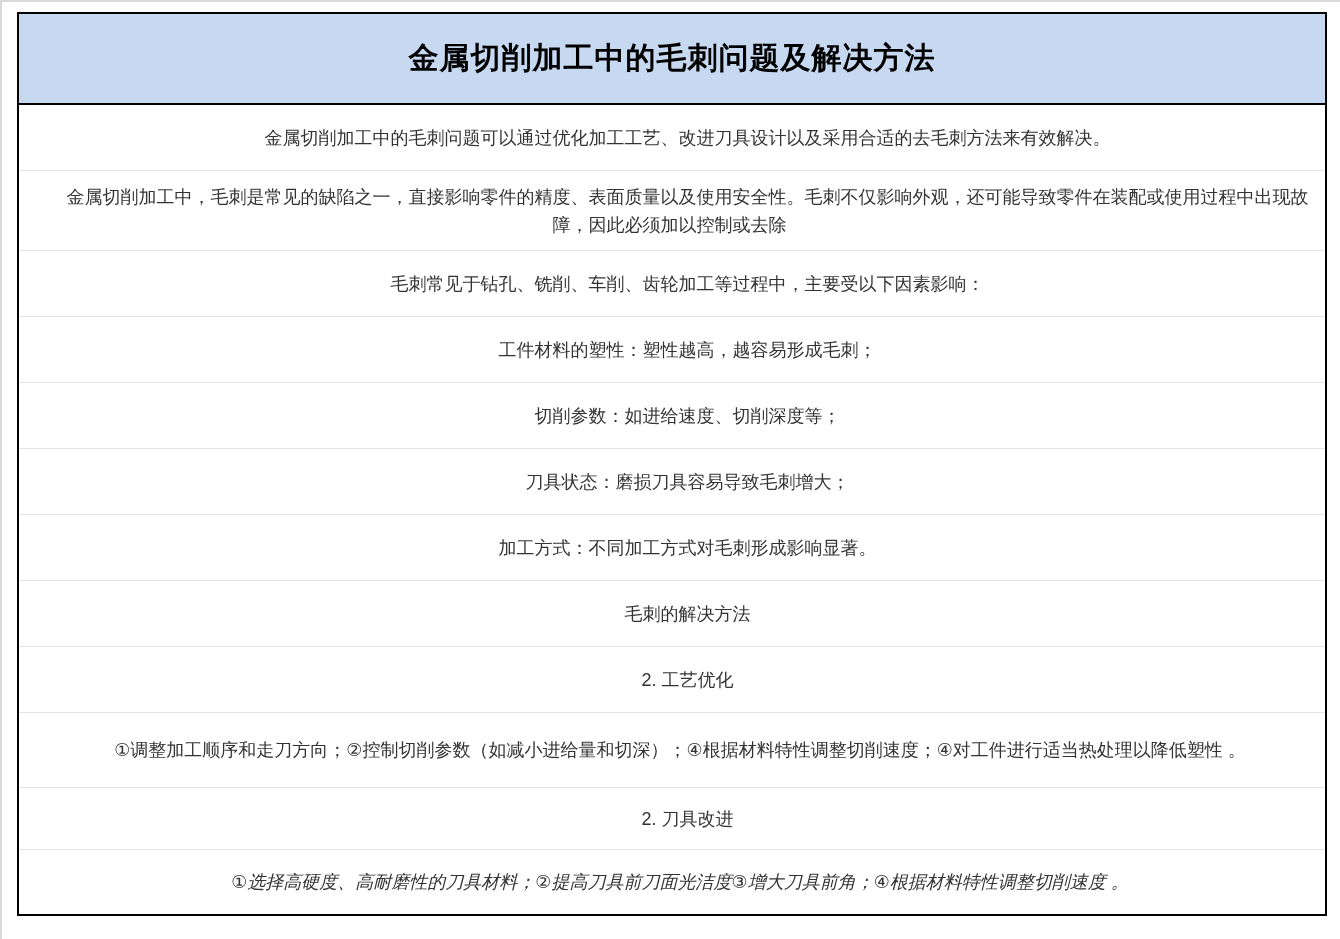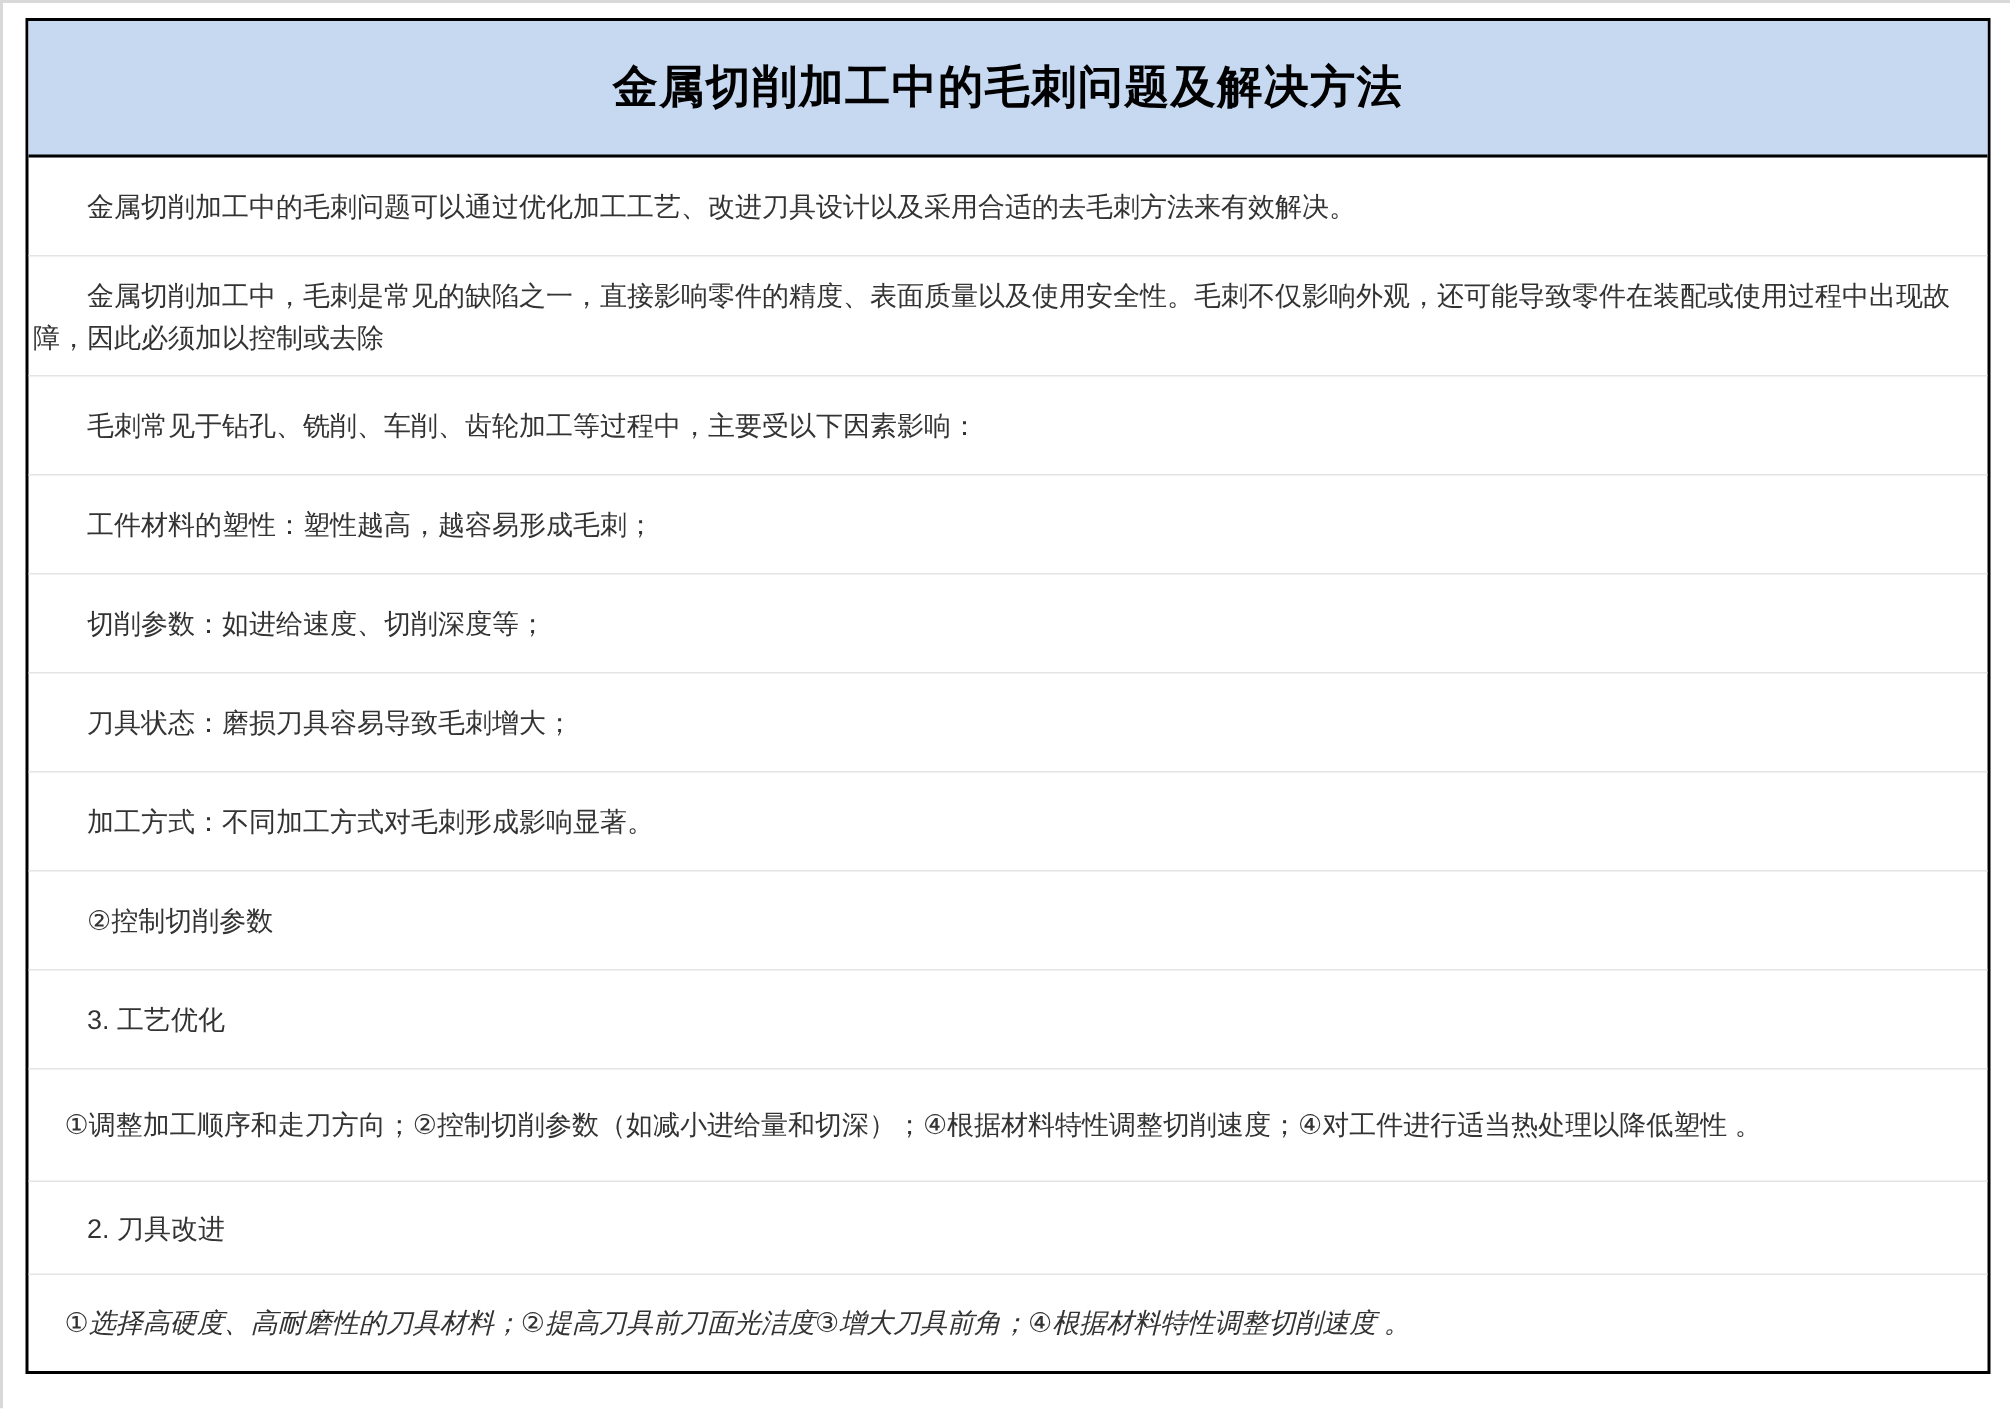--- a/index.html
+++ b/index.html
@@ -49,20 +49,21 @@
   .row.h75 { min-height: 75px; }
   .row.h62 { min-height: 62px; }
   .row.h64 { min-height: 64px; }
   .row p {
     margin: 0;
     width: 100%;
     font-size: 18px;
     line-height: 28px;
     color: #333333;
     text-indent: 36px;
+    text-align: center;
   }
   .row.circ p { text-indent: 21px; }
 </style>
 </head>
 <body>
 
 <div class="page">
   <div class="doc-table">
 
     <div class="title-row">
@@ -91,25 +92,25 @@
 
     <div class="row">
       <p>刀具状态：磨损刀具容易导致毛刺增大；</p>
     </div>
 
     <div class="row">
       <p>加工方式：不同加工方式对毛刺形成影响显著。</p>
     </div>
 
     <div class="row">
-      <p>②控制切削参数</p>
+      <p>毛刺的解决方法</p>
     </div>
 
     <div class="row">
-      <p>3. 工艺优化</p>
+      <p>2. 工艺优化</p>
     </div>
 
     <div class="row h75 circ">
       <p>①调整加工顺序和走刀方向；②控制切削参数（如减小进给量和切深）；④根据材料特性调整切削速度；④对工件进行适当热处理以降低塑性 。</p>
     </div>
 
     <div class="row h62">
       <p>2. 刀具改进</p>
     </div>
 

